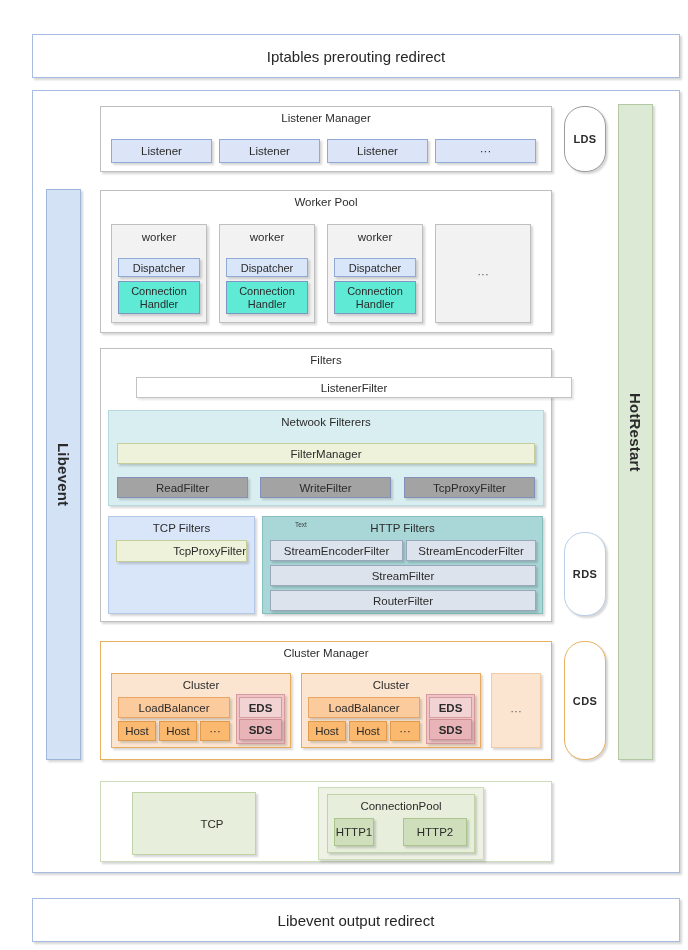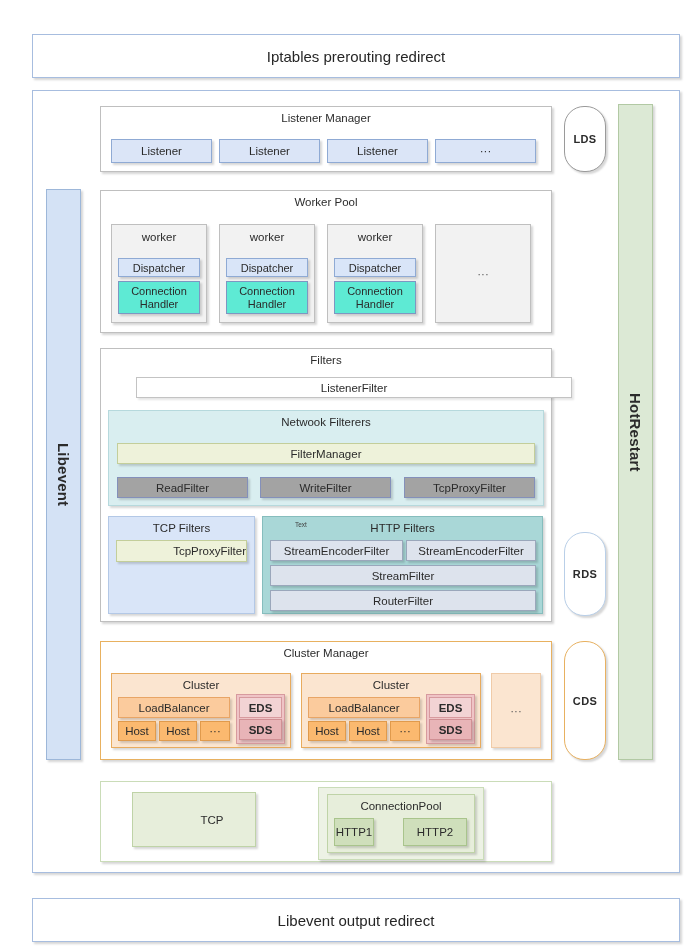--- a/index.html
+++ b/index.html
@@ -274,21 +274,21 @@
 <div class="abs cluster-empty ctr sh" style="left:491px;top:673px;width:50px;height:75px;">
   <span>···</span>
 </div>
 
 <div class="abs xds xds-cds ctr sh" style="left:564px;top:641px;width:42px;height:119px;">
   <span>CDS</span>
 </div>
 
 <div class="abs greenbox sh" style="left:100px;top:781px;width:452px;height:81px;"></div>
 
-<div class="abs tcpbox ctr sh" style="left:132px;top:792px;width:124px;height:55px;padding-left:36px;">
+<div class="abs tcpbox ctr sh" style="left:132px;top:792px;width:124px;height:63px;padding-left:36px;">
   <span>TCP</span>
 </div>
 
 <div class="abs cpool-outer sh" style="left:318px;top:787px;width:166px;height:73px;"></div>
 <div class="abs cpool-inner sh" style="left:327px;top:794px;width:148px;height:59px;">
   <div class="cpool-title">ConnectionPool</div>
 </div>
 <div class="abs httpN ctr sh" style="left:334px;top:818px;width:40px;height:28px;">
   <span>HTTP1</span>
 </div>

